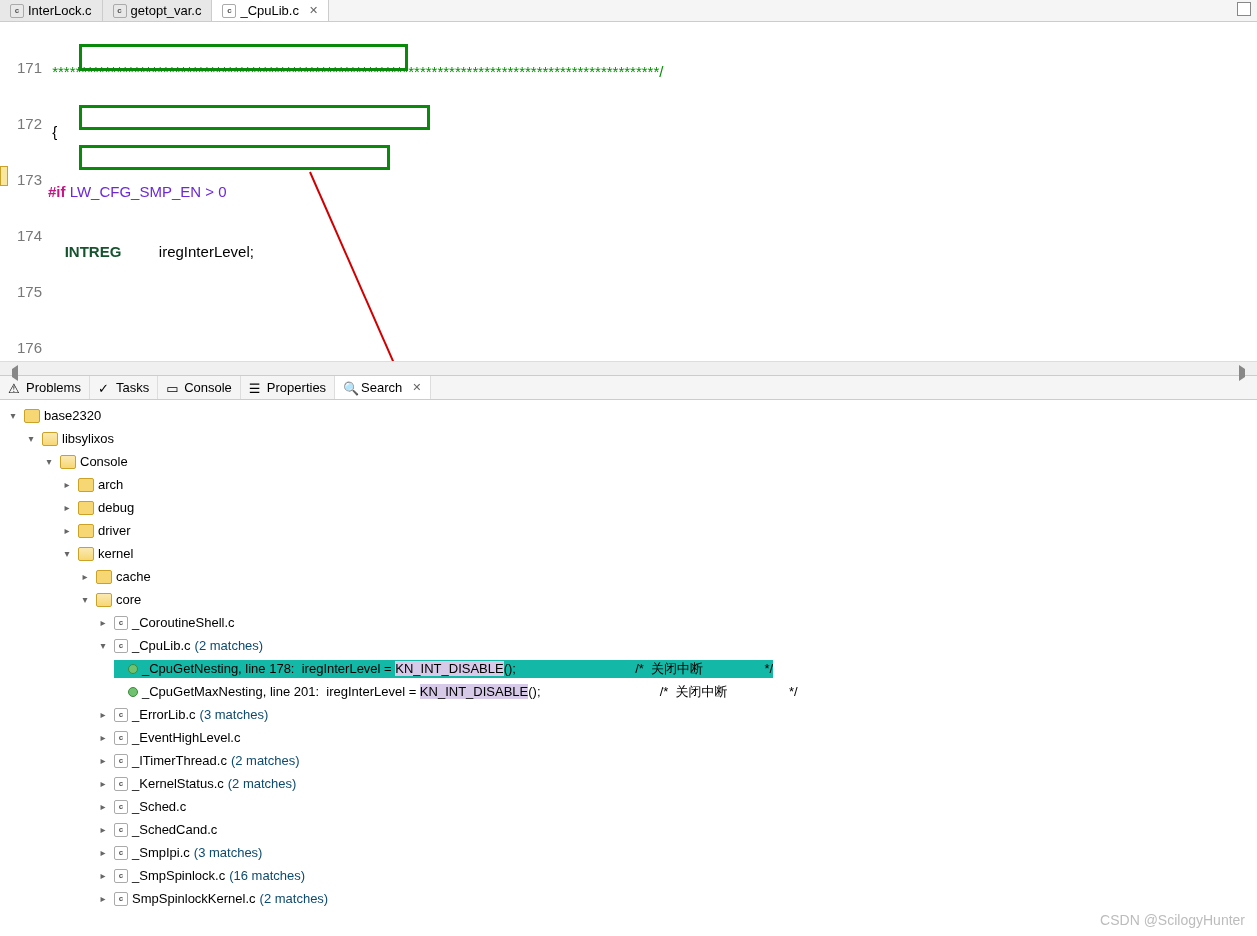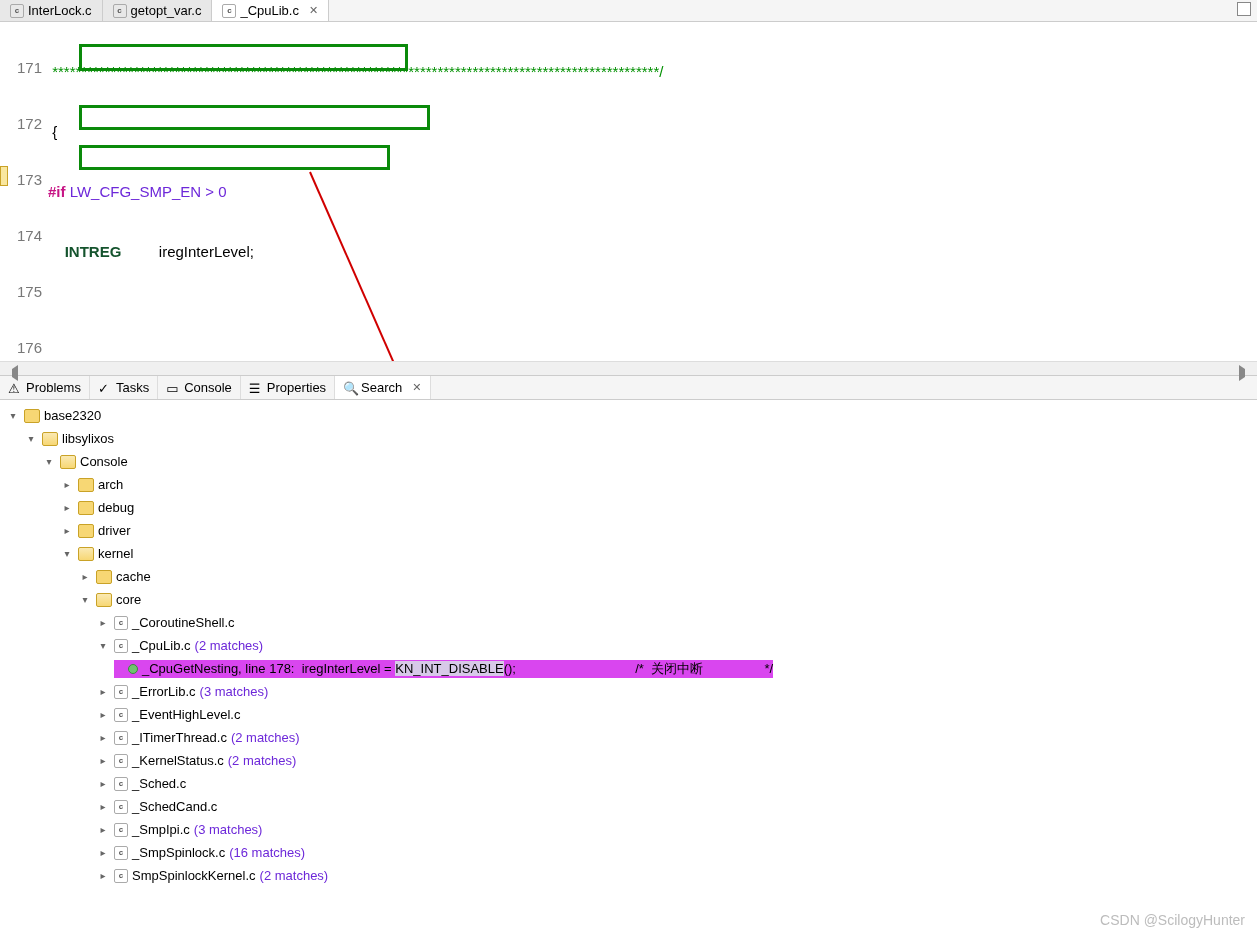--- a/index.html
+++ b/index.html
@@ -38,25 +38,25 @@
 .view-tab.active { background: #fff; }
 .vicon { width: 14px; height: 14px; display: inline-block; }
 .search-header { background: #ececec; padding: 3px 8px; font-size: 12px; border-bottom: 1px solid #ddd; }
 .tree { flex: 1; overflow: auto; padding: 4px 0 4px 6px; }
 .tree-row { display: flex; align-items: center; height: 23px; gap: 4px; cursor: pointer; }
 .twisty { width: 14px; text-align: center; color: #666; font-size: 10px; user-select: none; }
 .folder-icon { width: 16px; height: 14px; background: #f7d774; border: 1px solid #c9a227; border-radius: 2px; display: inline-block; }
 .folder-icon.open { background: linear-gradient(#fae9b3,#f7d774); }
 .proj-icon { width: 16px; height: 14px; background: #f7d774; border: 1px solid #c9a227; border-radius: 2px; display: inline-block; position: relative; }
 .file-icon { width: 14px; height: 14px; display: inline-flex; align-items: center; justify-content: center; border: 1px solid #aaa; font-size: 8px; font-weight: bold; color: #555; border-radius: 2px; }
-.matches { color: #6d28d9; }
+.matches { color: #0c4a6e; }
 .bullet { width: 10px; height: 10px; border-radius: 50%; background: #6fc26f; border: 1px solid #3a8a3a; display: inline-block; margin-left: 14px; }
 .result-text { white-space: pre; }
 .hl { background: #d7c9e8; }
-.sel { background: #d946ef; }
+.sel { background: #14b8a6; }
 .watermark { position: absolute; right: 12px; bottom: 8px; color: #bcbcbc; font-size: 14px; }
 .maximize-btn { position: absolute; right: 6px; top: 2px; width: 14px; height: 14px; border: 1px solid #888; background: #fff; cursor: pointer; }
 </style>
 </head>
 <body>
 
 <div class="top-pane">
   <div class="editor-tabs">
     <div class="editor-tab">
         <span class="c-icon">c</span>
@@ -222,20 +222,24 @@
           <span class="file-icon">c</span>
           <span>_CpuLib.c</span> 
           <span class="matches">(2 matches)</span>
         </div>
         <div class="tree-row" style="padding-left: 108px;">
           <span class="sel" style="display:flex;align-items:center;gap:4px;">
             <span class="bullet"></span>
             <span class="result-text">_CpuGetNesting, line 178:  iregInterLevel = <span class="hl">KN_INT_DISABLE</span>();                                 /*  关闭中断                 */</span>
           </span>
         </div>
+        <div class="tree-row" style="padding-left: 108px;">
+          <span class="bullet"></span>
+          <span class="result-text">_CpuGetMaxNesting, line 201:  iregInterLevel = <span class="hl">KN_INT_DISABLE</span>();                                 /*  关闭中断                 */</span>
+        </div>
         <div class="tree-row" style="padding-left: 90px;">
           <span class="twisty">▸</span>
           <span class="file-icon">c</span>
           <span>_ErrorLib.c</span> 
           <span class="matches">(3 matches)</span>
         </div>
         <div class="tree-row" style="padding-left: 90px;">
           <span class="twisty">▸</span>
           <span class="file-icon">c</span>
           <span>_EventHighLevel.c</span> 

